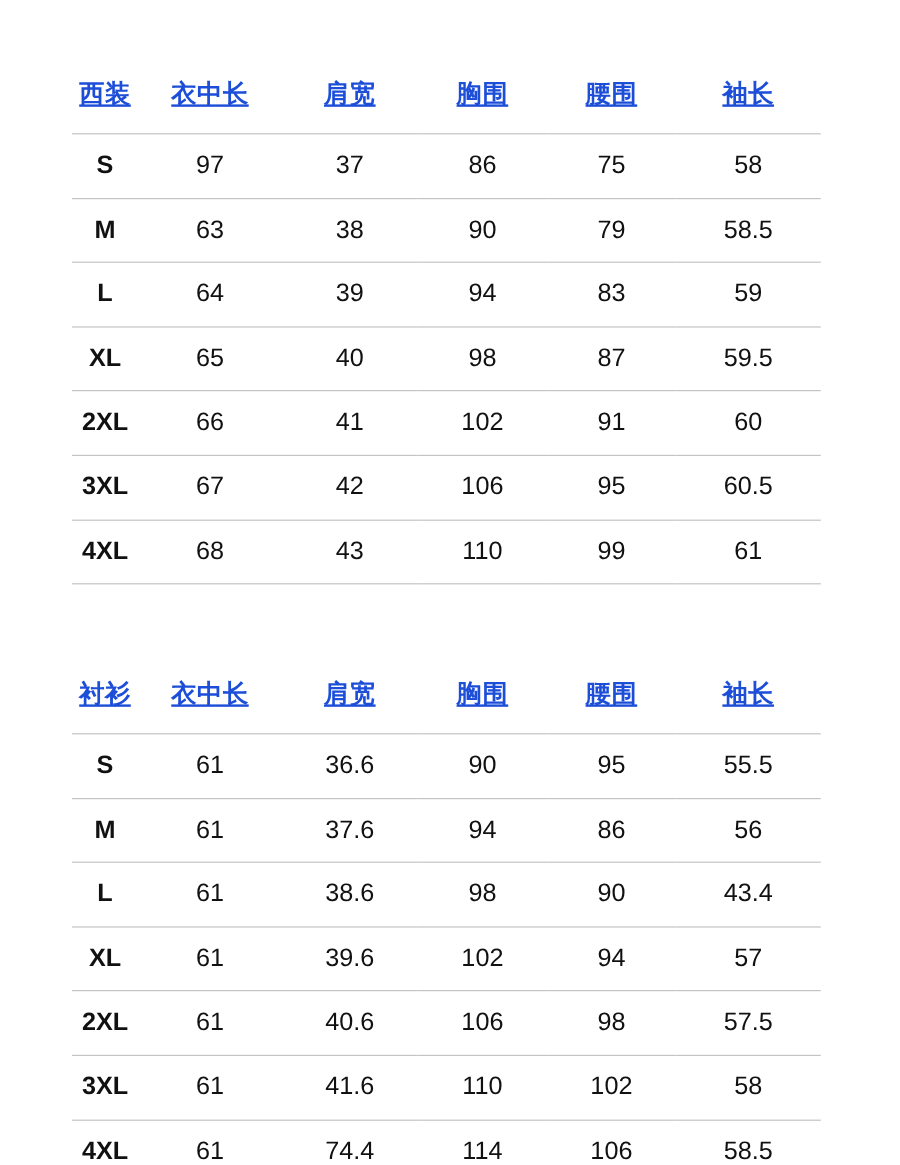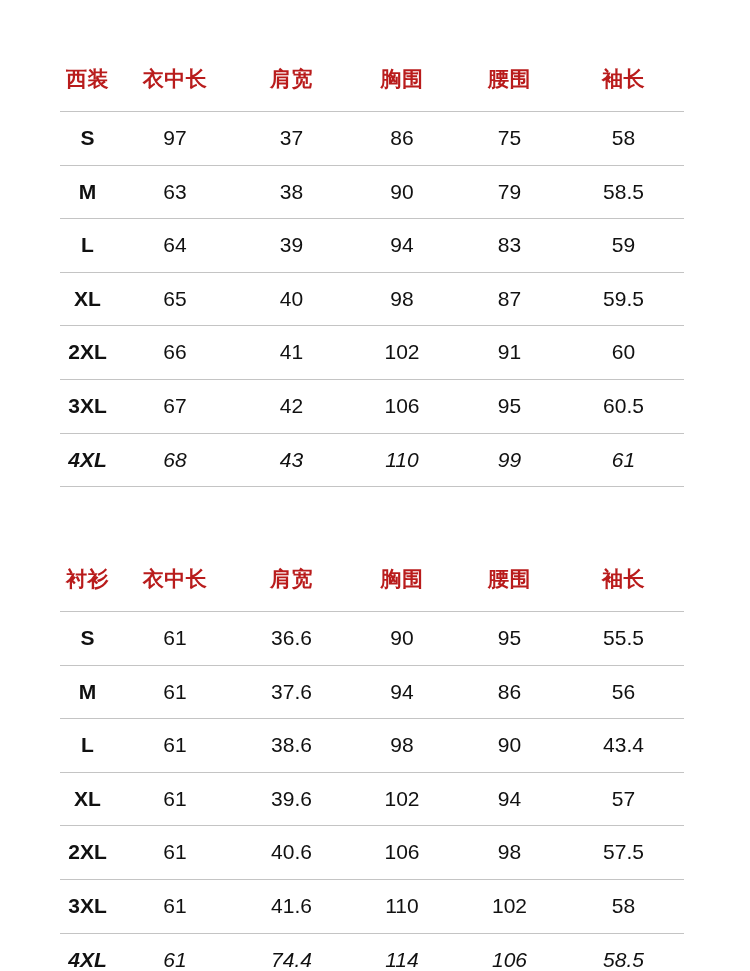--- a/index.html
+++ b/index.html
@@ -44,23 +44,24 @@
   .size-table col.c-d4    { width: 107px; }
   .size-table col.c-d5    { width: 121px; }
 
   .size-table thead th {
     font-size: 21px;
     font-weight: bold;
     text-align: center;
     padding: 0 0 22px 0;
     letter-spacing: 0.5px;
     line-height: 1;
-    color: #b91c1c;
+    color: #1d4ed8;
     white-space: nowrap;
     border: none;
+    text-decoration: underline;
   }
   .size-table thead th.head-size {
     
     text-align: center;
     padding-left: 0;
   }
 
   .size-table tbody tr {
     height: 52.6px;
   }
@@ -77,21 +78,20 @@
     white-space: nowrap;
   }
 
   .size-table tbody td.cell-size {
     font-weight: bold;
     font-size: 21px;
   }
 
   .size-table tbody tr:last-child td {
     border-bottom: 1.4px solid #c4c4c4;
-    font-style: italic;
   }
 </style>
 </head>
 <body>
 
 <div class="page">
 
   <table class="size-table table-suit">
     <colgroup>
       <col class="c-size">

